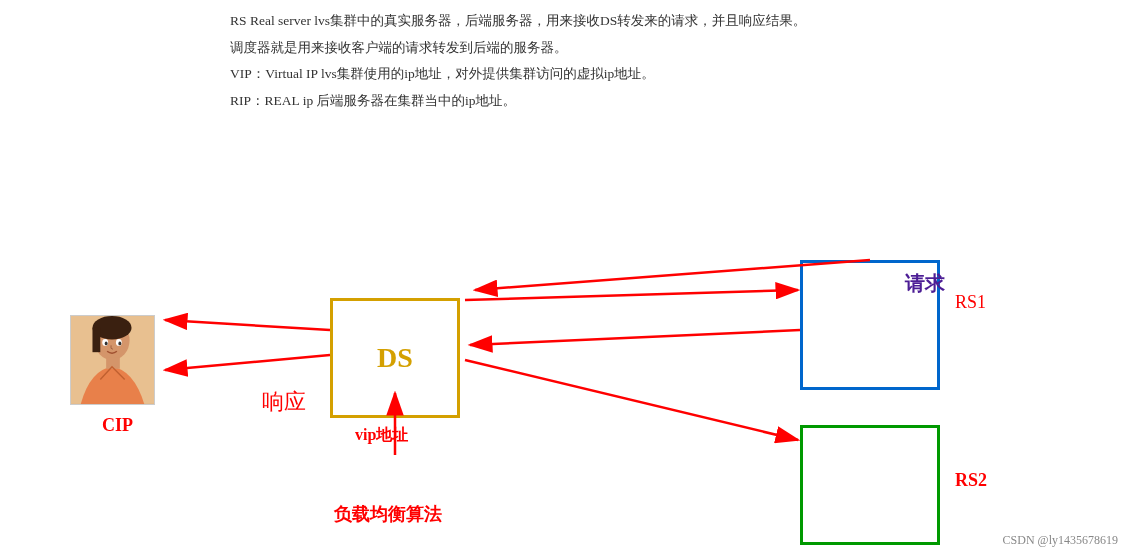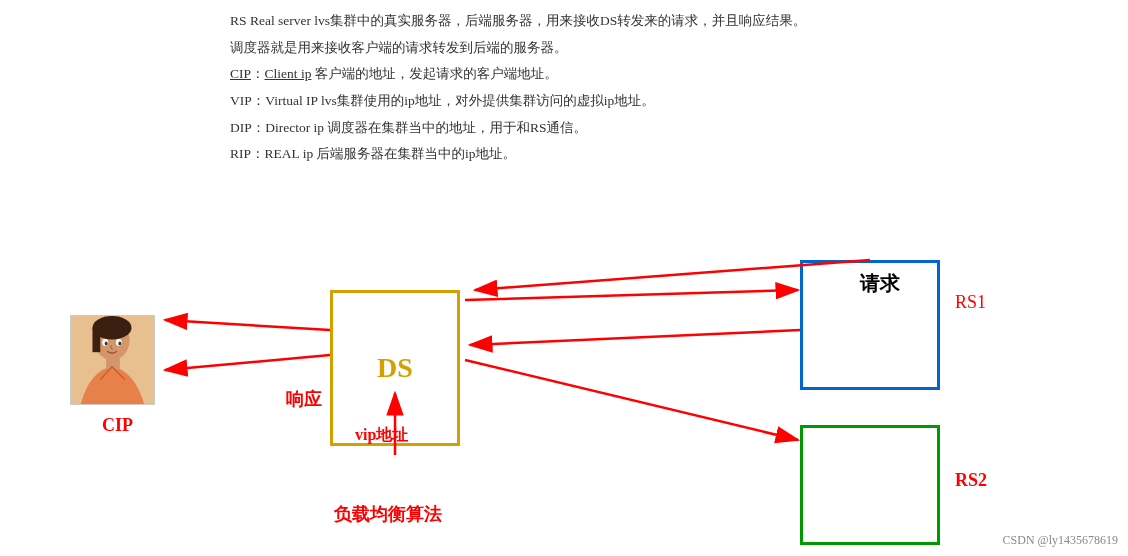--- a/index.html
+++ b/index.html
@@ -48,23 +48,23 @@
       top: 155px;
       color: red;
       font-size: 18px;
       font-weight: bold;
     }
 
     
     .ds-box {
       position: absolute;
       left: 330px;
-      top: 30px;
+      top: 38px;
       width: 130px;
-      height: 156px;
+      height: 120px;
       border: 3px solid #d4a000;
       display: flex;
       align-items: center;
       justify-content: center;
       font-size: 28px;
       color: #d4a000;
       font-weight: bold;
     }
 
     .vip-label {
@@ -90,23 +90,23 @@
       position: absolute;
       left: 955px;
       top: 32px;
       color: red;
       font-size: 18px;
       font-weight: normal;
     }
 
     .request-label {
       position: absolute;
-      left: 860px;
+      left: 905px;
       top: 10px;
-      color: #000000;
+      color: #4c1d95;
       font-size: 20px;
       font-weight: bold;
     }
 
     
     .rs2-box {
       position: absolute;
       left: 800px;
       top: 165px;
       width: 140px;
@@ -142,25 +142,24 @@
       color: #888;
       text-align: right;
     }
 
     
     .response-label {
       position: absolute;
       left: 258px;
       top: 125px;
       color: red;
-      font-size: 18px;
-      font-weight: bold;
+      font-size: 22px;
+      font-weight: normal;
       background: rgba(255,255,255,0.9);
       padding: 2px 4px;
-      margin-left: 24px;
     }
 
     
     .lb-label {
       position: absolute;
       left: 330px;
       top: 240px;
       color: red;
       font-size: 18px;
       font-weight: bold;
@@ -183,25 +182,21 @@
       display: block;
       margin-bottom: 1px;
     }
   </style>
 </head>
 <body>
 
 <div class="top-text">
   <span class="line">RS  Real server lvs集群中的真实服务器，后端服务器，用来接收DS转发来的请求，并且响应结果。</span>
   <span class="line">调度器就是用来接收客户端的请求转发到后端的服务器。</span>
-  <span class="line">
-    <span class="underline">CIP</span><span>：</span><span class="underline">Client ip</span><span>  客户端的地址，发起请求的客户端地址。</span>
-  </span>
   <span class="line">VIP：Virtual IP  lvs集群使用的ip地址，对外提供集群访问的虚拟ip地址。</span>
-  <span class="line">DIP：Director ip  调度器在集群当中的地址，用于和RS通信。</span>
   <span class="line">RIP：REAL ip    后端服务器在集群当中的ip地址。</span>
 </div>
 
 <div class="diagram">
 
   <div class="cip-photo">
 
     <svg width="85" height="90" viewBox="0 0 85 90" xmlns="http://www.w3.org/2000/svg">
 
       <rect width="85" height="90" fill="#e8c090"></rect>

